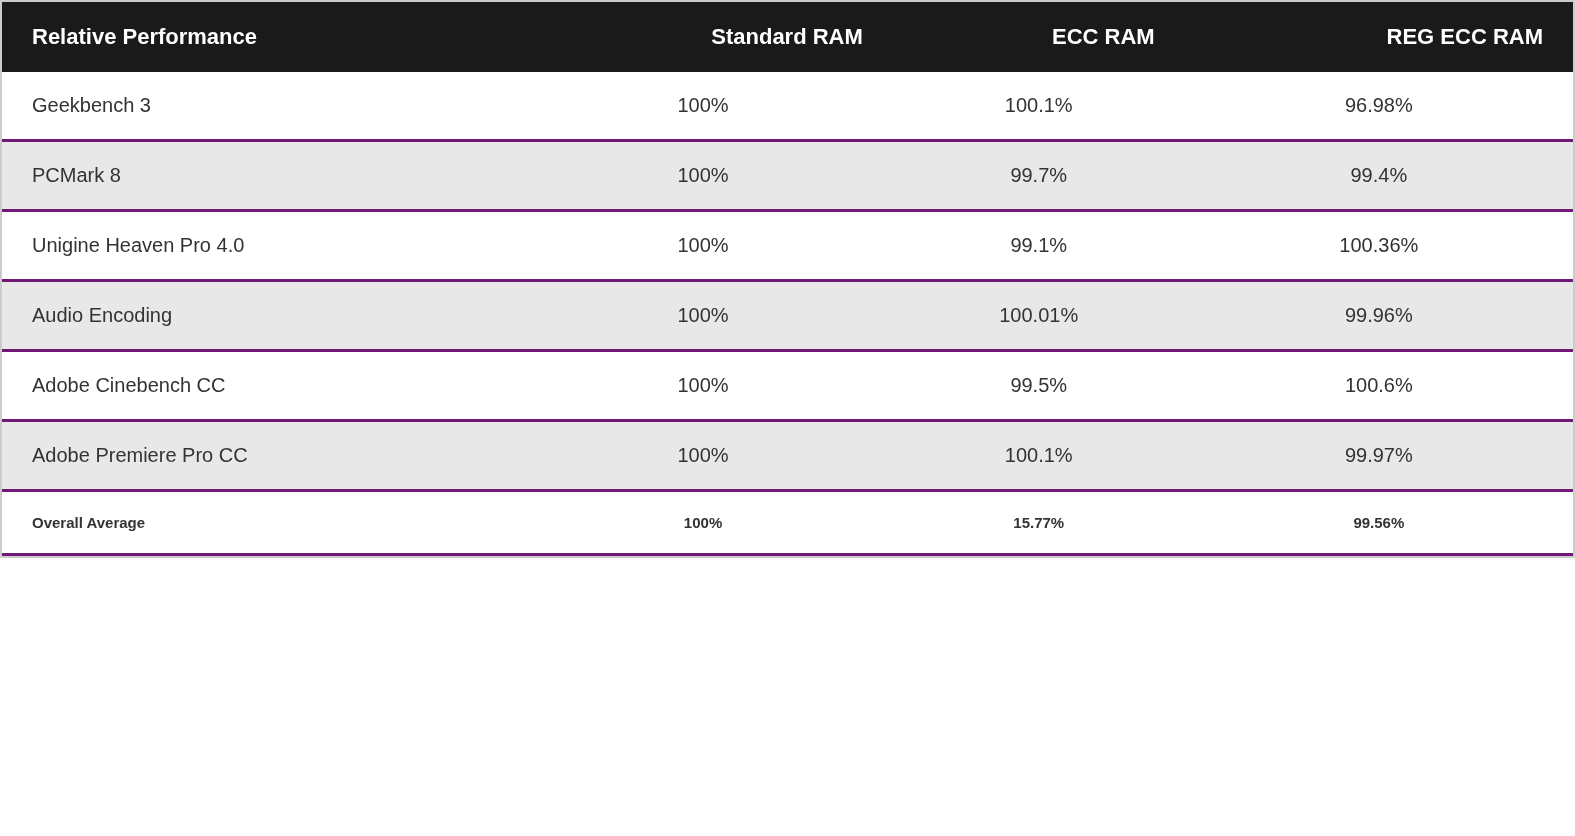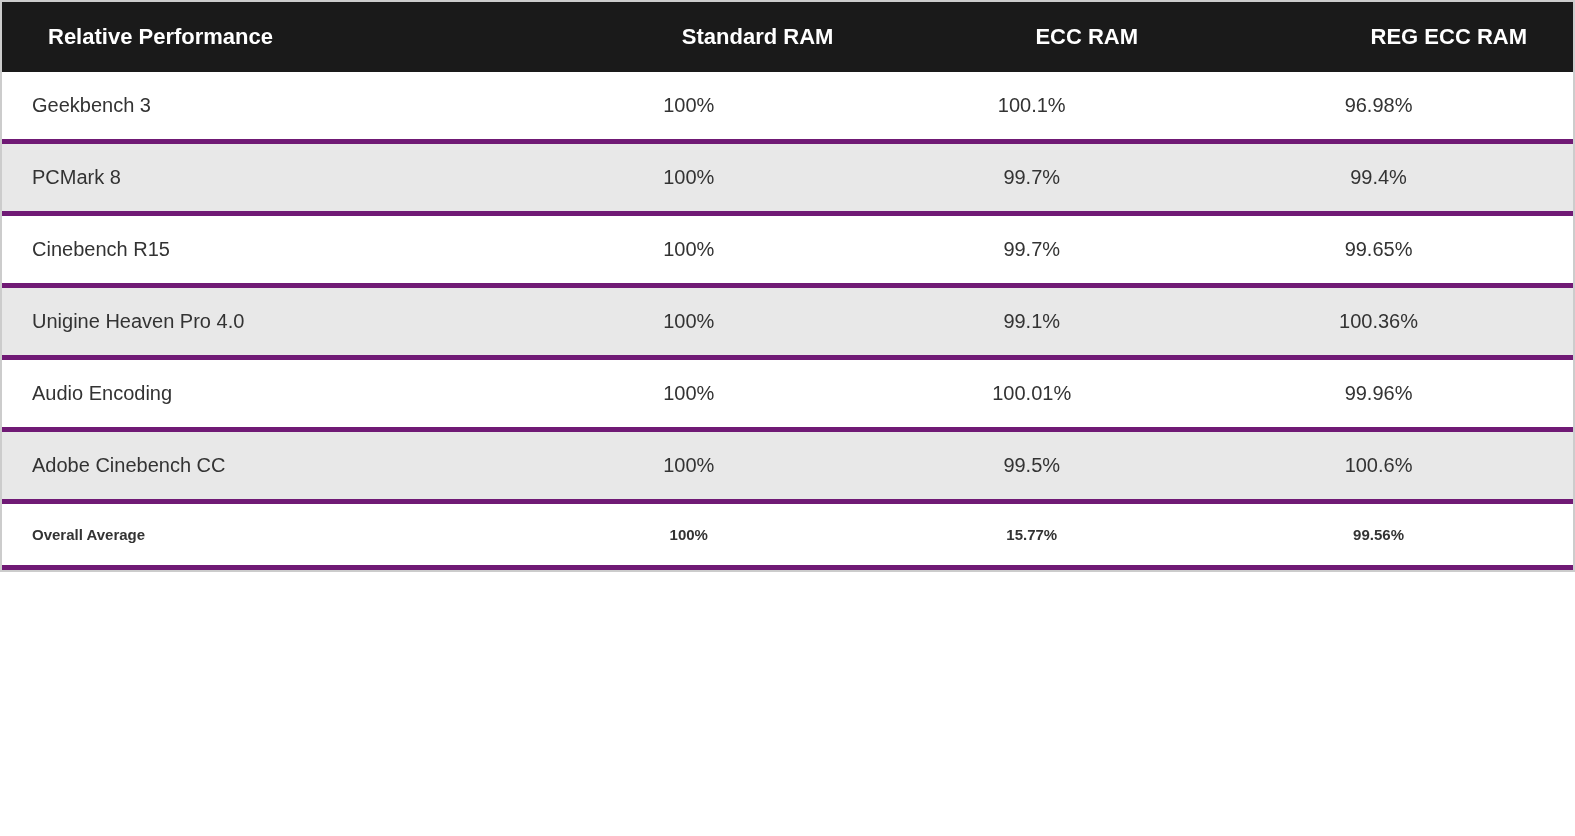--- a/index.html
+++ b/index.html
@@ -30,30 +30,30 @@
     }
 
     thead tr {
       background-color: #1a1a1a;
     }
 
     thead th {
       color: #ffffff;
       font-weight: bold;
       font-size: 22px;
-      padding: 22px 46px;
+      padding: 22px 30px;
       text-align: left;
     }
 
     thead th:not(:first-child) {
       text-align: right;
     }
 
     tbody tr {
-      border-bottom: 5px solid #701a75;
+      border-bottom: 3px solid #701a75;
     }
 
     tbody tr:nth-child(even) {
       background-color: #e8e8e8;
     }
 
     tbody tr:nth-child(odd) {
       background-color: #ffffff;
     }
 
@@ -101,43 +101,43 @@
           <td>100.1%</td>
           <td>96.98%</td>
         </tr>
         <tr>
           <td>PCMark 8</td>
           <td>100%</td>
           <td>99.7%</td>
           <td>99.4%</td>
         </tr>
         <tr>
-          <td>Cinebench R15</td>
-          <td>100%</td>
-          <td>99.7%</td>
-          <td>99.65%</td>
-        </tr>
-        <tr>
           <td>Unigine Heaven Pro 4.0</td>
           <td>100%</td>
           <td>99.1%</td>
           <td>100.36%</td>
         </tr>
         <tr>
           <td>Audio Encoding</td>
           <td>100%</td>
           <td>100.01%</td>
           <td>99.96%</td>
         </tr>
         <tr>
           <td>Adobe Cinebench CC</td>
           <td>100%</td>
           <td>99.5%</td>
           <td>100.6%</td>
         </tr>
+        <tr>
+          <td>Adobe Premiere Pro CC</td>
+          <td>100%</td>
+          <td>100.1%</td>
+          <td>99.97%</td>
+        </tr>
         <tr class="footer-row">
           <td>Overall Average</td>
           <td>100%</td>
           <td>15.77%</td>
           <td>99.56%</td>
         </tr>
       </tbody>
   </table>
 </div>
 

